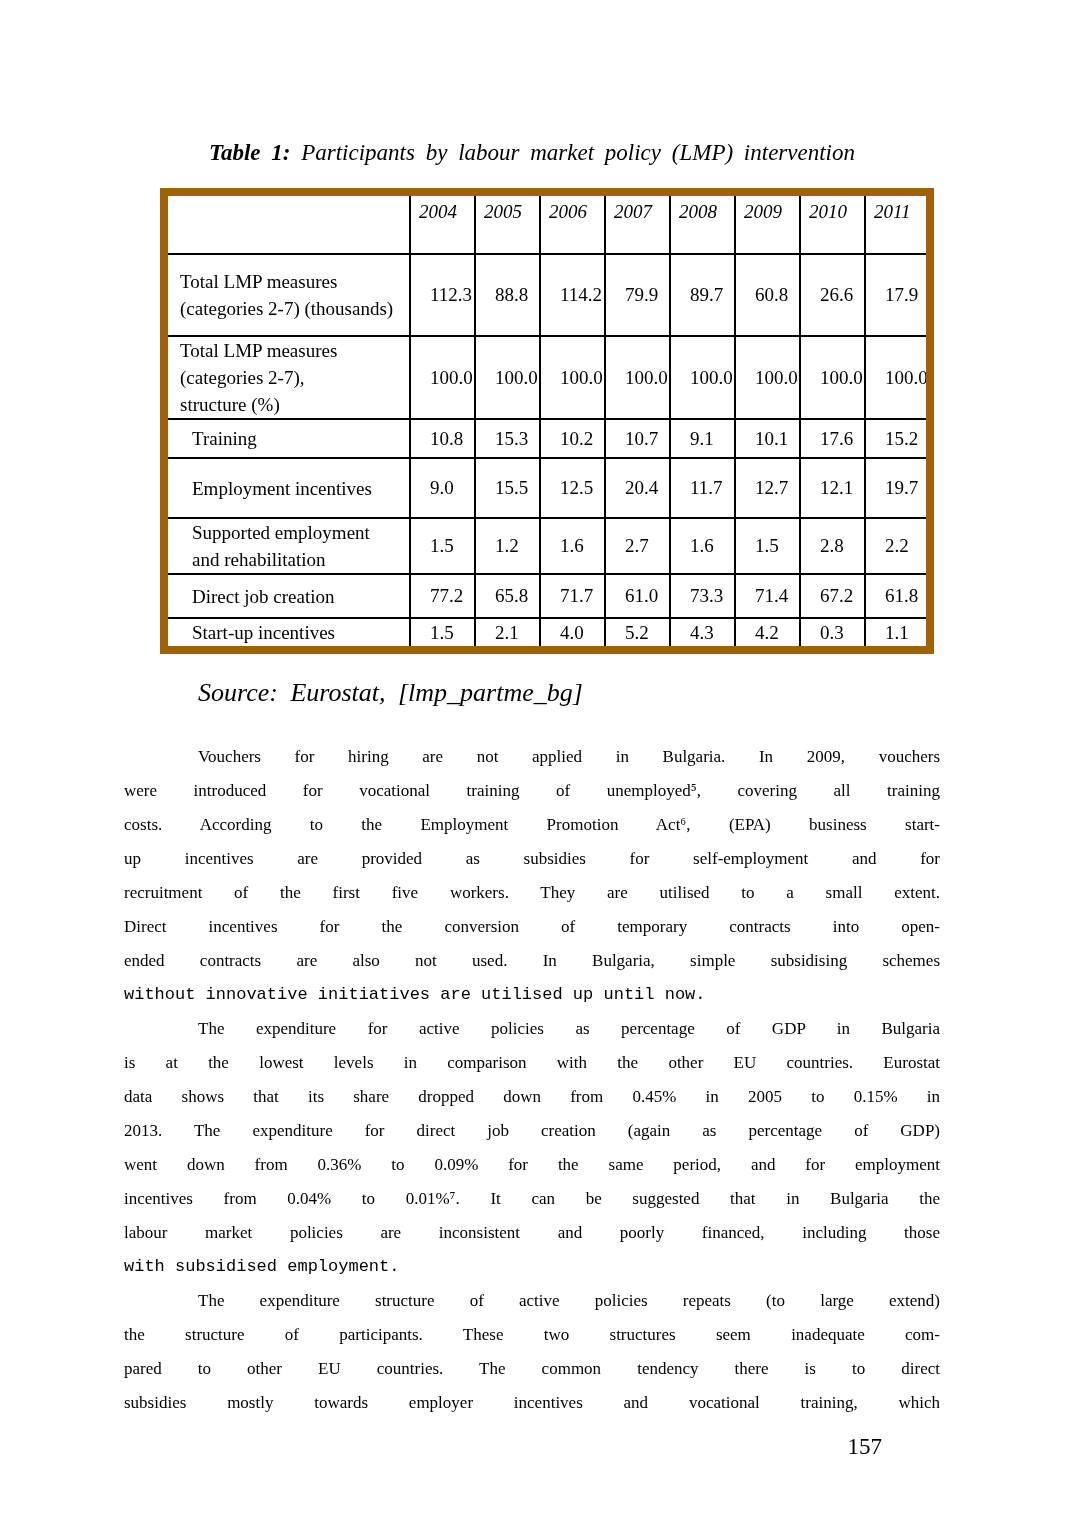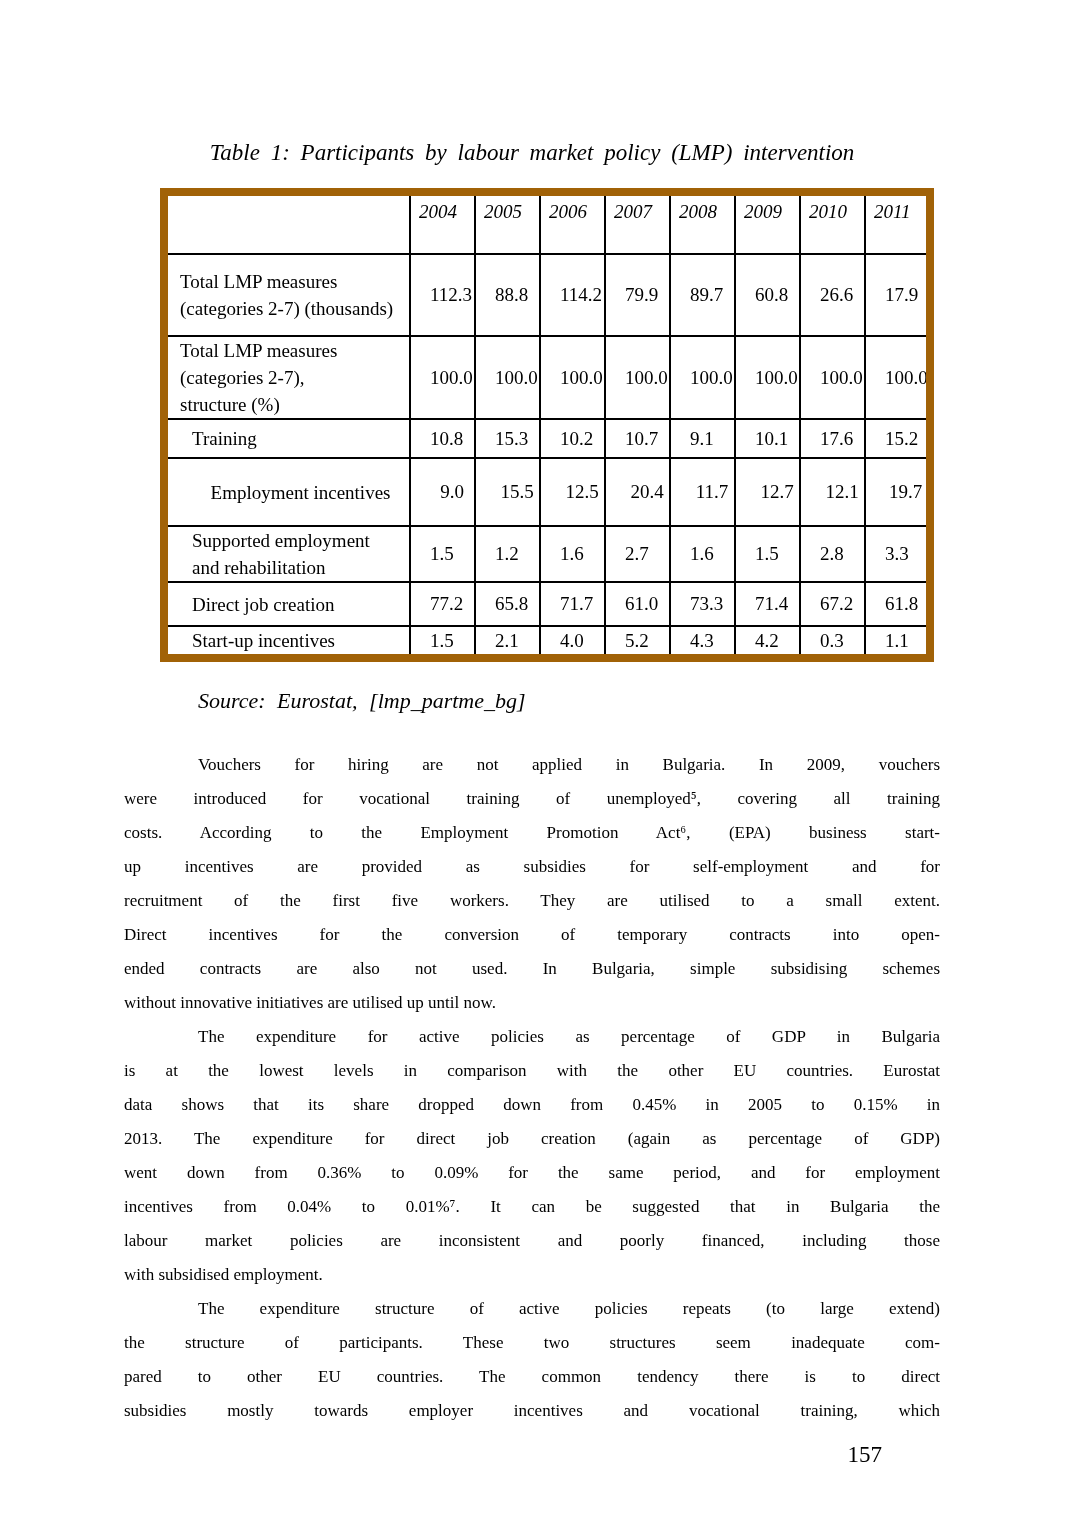--- a/index.html
+++ b/index.html
@@ -21,21 +21,21 @@
   
   .caption {
     margin-top: 138px;
     text-align: center;
     font-size: 23px;
     line-height: 30px;
     font-style: italic;
     word-spacing: 5px;
     white-space: nowrap;
   }
-  .caption .cap-label { font-weight: normal; }
+  .caption .cap-label { font-weight: bold; }
   
   table.lmp {
     margin-top: 20px;
     margin-left: 36px;
     border-collapse: collapse;
     table-layout: fixed;
     width: 766px;
     border: 8px solid #a16207;
   }
   table.lmp td {
@@ -57,45 +57,45 @@
   td.label-cell.indent { padding-left: 24px; margin-top: 20px; }
   td.label-cell .lbl-line {
     white-space: nowrap;
     line-height: 27px;
   }
   td.val-cell { padding-left: 19px; white-space: nowrap; }
   #table-body tr:nth-child(1) { height: 62px; }
   #table-body tr:nth-child(2) { height: 82px; }
   #table-body tr:nth-child(3) { height: 39px; }
   #table-body tr:nth-child(4) { height: 39px; }
-  #table-body tr:nth-child(5) { height: 68px; text-align: center; }
+  #table-body tr:nth-child(5) { height: 60px; }
   #table-body tr:nth-child(6) { height: 41px; }
   #table-body tr:nth-child(7) { height: 44px; }
   
   .source {
     margin-top: 24px;
     padding-left: 74px;
     font-style: italic;
-    font-size: 22px;
+    font-size: 26px;
     line-height: 30px;
     word-spacing: 6px;
   }
   
   .paragraphs { margin-top: 32px; }
   .para { margin: 0; }
   .line {
     font-size: 17px;
     line-height: 34px;
     height: 34px;
     text-align: justify;
     text-align-last: justify;
     white-space: normal;
   }
   .line.first { padding-left: 74px; }
-  .line.lastline { text-align-last: left; }
+  .line.lastline { text-align-last: left; font-family: Liberation Mono, monospace; }
   
   .page-number {
     margin-top: 12px;
     text-align: right;
     padding-right: 58px;
     font-size: 23px;
     line-height: 30px;
   }
 </style>
 </head>
@@ -192,21 +192,21 @@
             <div class="lbl-line">Supported employment</div>
             <div class="lbl-line">and rehabilitation</div>
           </td>
           <td class="val-cell">1.5</td>
           <td class="val-cell">1.2</td>
           <td class="val-cell">1.6</td>
           <td class="val-cell">2.7</td>
           <td class="val-cell">1.6</td>
           <td class="val-cell">1.5</td>
           <td class="val-cell">2.8</td>
-          <td class="val-cell">3.3</td>
+          <td class="val-cell">2.2</td>
         </tr>
         <tr>
           <td class="label-cell indent">
             <div class="lbl-line">Direct job creation</div>
           </td>
           <td class="val-cell">77.2</td>
           <td class="val-cell">65.8</td>
           <td class="val-cell">71.7</td>
           <td class="val-cell">61.0</td>
           <td class="val-cell">73.3</td>

